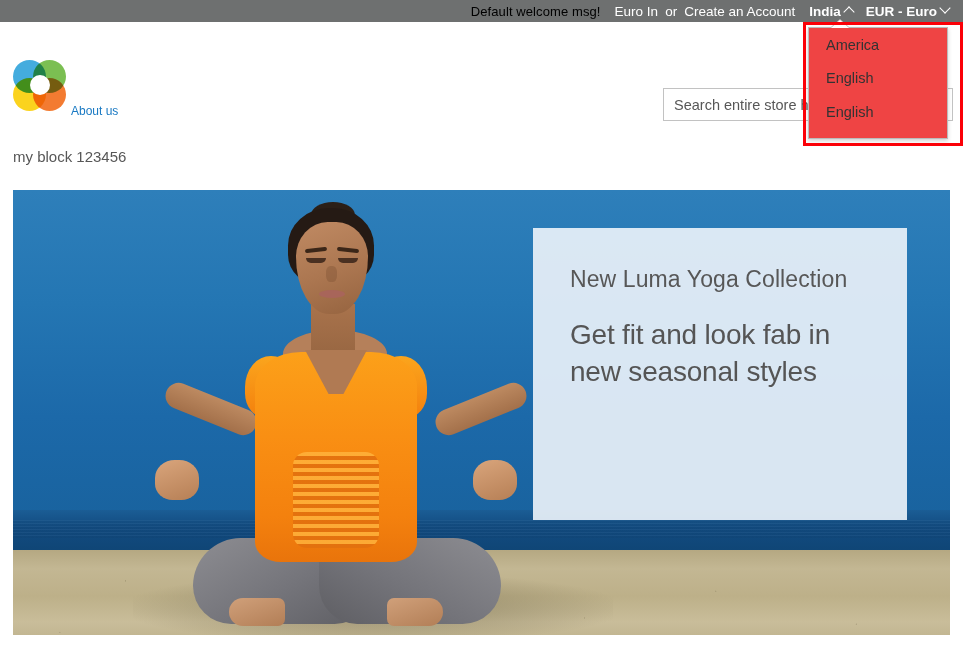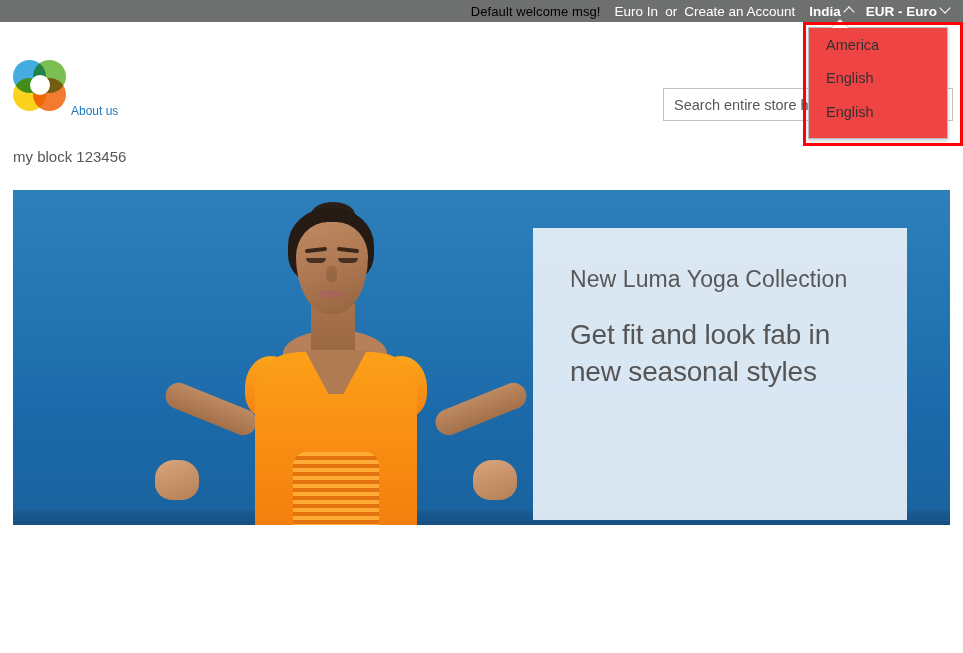--- a/index.html
+++ b/index.html
@@ -132,21 +132,21 @@
   .search-box::placeholder { color: #575757; }
 
   .my-block {
     position: absolute; left: 13px; top: 126px;
     font-size: 15px; color: #575757;
   }
 
   
   .hero {
     position: absolute; left: 13px; top: 190px;
-    width: 937px; height: 335px;
+    width: 937px; height: 445px;
     overflow: hidden;
     background: #ec4899;
   }
   .sky {
     position: absolute; left: 0; top: 0; width: 100%; height: 324px;
     background: linear-gradient(180deg,#2e7fba 0%, #2476b3 35%, #1c69a9 70%, #19639f 100%);
   }
   .ocean {
     position: absolute; left: 0; top: 320px; width: 100%; height: 43px;
     background: linear-gradient(180deg,#1b5d95 0%, #124b80 40%, #0f4575 100%);

